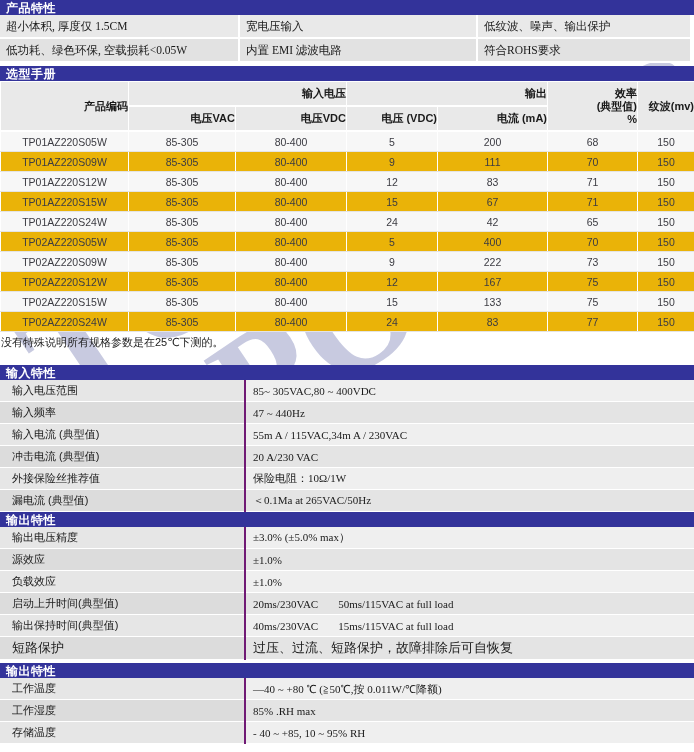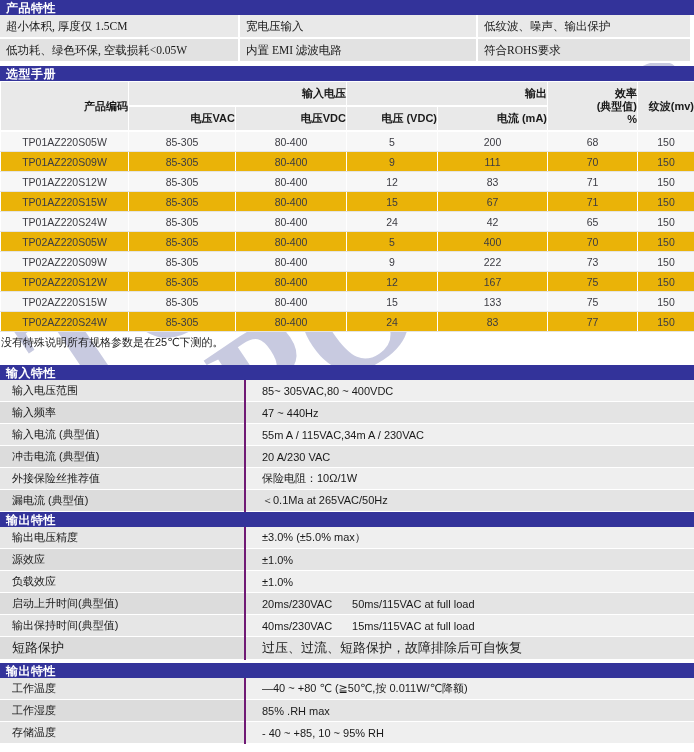--- a/index.html
+++ b/index.html
@@ -154,21 +154,22 @@
     border-bottom: 1px solid #ffffff;
   }
   .spec td.k {
     width: 232px;
     background: #e6e6e6;
     padding-left: 12px;
     border-right: 2px solid #701a75;
   }
   .spec td.v {
     background: #efefef;
-    padding-left: 16px;
+    padding-left: 7px;
+    font-family: Liberation Serif, serif;
   }
   .spec tr.alt td.k { background: #dcdcdc; }
   .spec tr.alt td.v { background: #e4e4e4; }
 
   .spec td.v .v2 {
     display: inline-block;
     margin-left: 20px;
   }
   .spec tr.big td {
     font-size: 13px;

